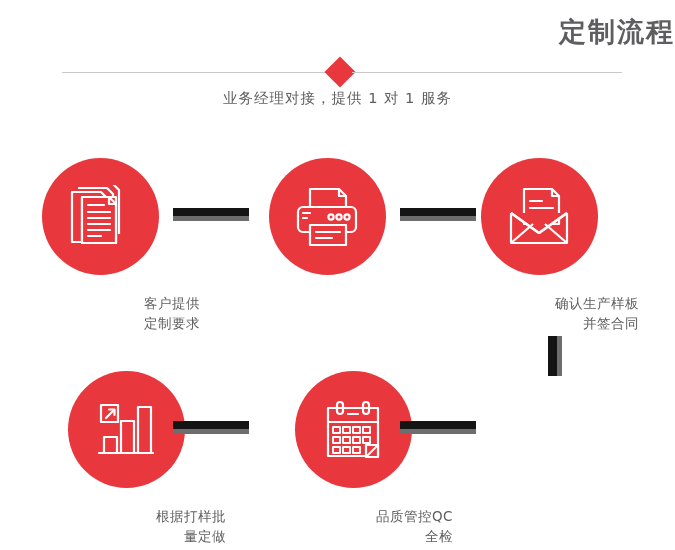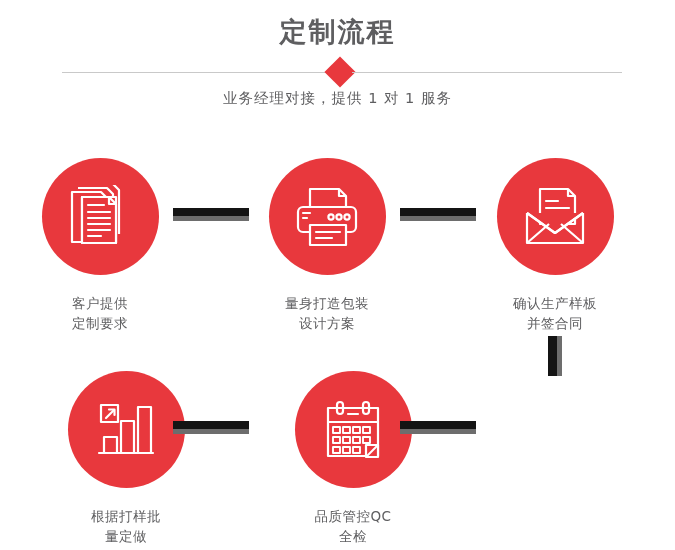--- a/index.html
+++ b/index.html
@@ -21,21 +21,21 @@
     left: 0;
     top: 0;
     width: 675px;
     height: 130px;
   }
   #page-title {
     position: absolute;
     left: 0;
     top: 14px;
     width: 675px;
-    text-align: center;
+    text-align: right;
     font-size: 27px;
     font-weight: bold;
     color: #5e5e60;
     letter-spacing: 2px;
   }
   .divider-line {
     position: absolute;
     top: 72px;
     height: 1px;
     background: #c9c9c9;
@@ -69,25 +69,25 @@
     width: 675px;
     height: 185px;
   }
   #flow-row-1 { top: 150px; }
   #flow-row-2 { top: 363px; margin-left: 26px; }
 
   .flow-step {
     position: absolute;
     top: 0;
     width: 200px;
-    text-align: center;
+    text-align: right;
   }
   .step-col-1 { left: 0px;   }
   .step-col-2 { left: 227px; }
-  .step-col-3 { left: 455px; }
+  .step-col-3 { left: 439px; }
 
   .step-circle {
     position: relative;
     margin: 8px auto 0 auto;
     width: 117px;
     height: 117px;
     border-radius: 50%;
     background: #e8383d;
     display: flex;
     align-items: center;
@@ -197,22 +197,20 @@
           <circle cx="45" cy="31" r="2.6"></circle>
           <circle cx="53" cy="31" r="2.6"></circle>
           <rect x="16" y="39" width="36" height="20" fill="#e8383d"></rect>
           <g stroke-linecap="round">
             <line x1="22" y1="46" x2="46" y2="46"></line>
             <line x1="22" y1="52" x2="38" y2="52"></line>
           </g>
         </svg>
       </span>
     </div>
-    <div class="step-label">量身打造包装
-设计方案</div>
   </div>
 
   <div class="flow-step step-col-3">
     <div class="step-circle">
       <span>
         <svg width="66" height="62" viewBox="0 0 66 62" fill="none" stroke="#ffffff" stroke-width="2.2" stroke-linejoin="round">
           <path d="M18 3 H46 L53 10 V38 H18 Z" fill="#e8383d"></path>
           <path d="M46 3 V10 H53"></path>
           <g stroke-linecap="round">
             <line x1="24" y1="15" x2="36" y2="15"></line>

